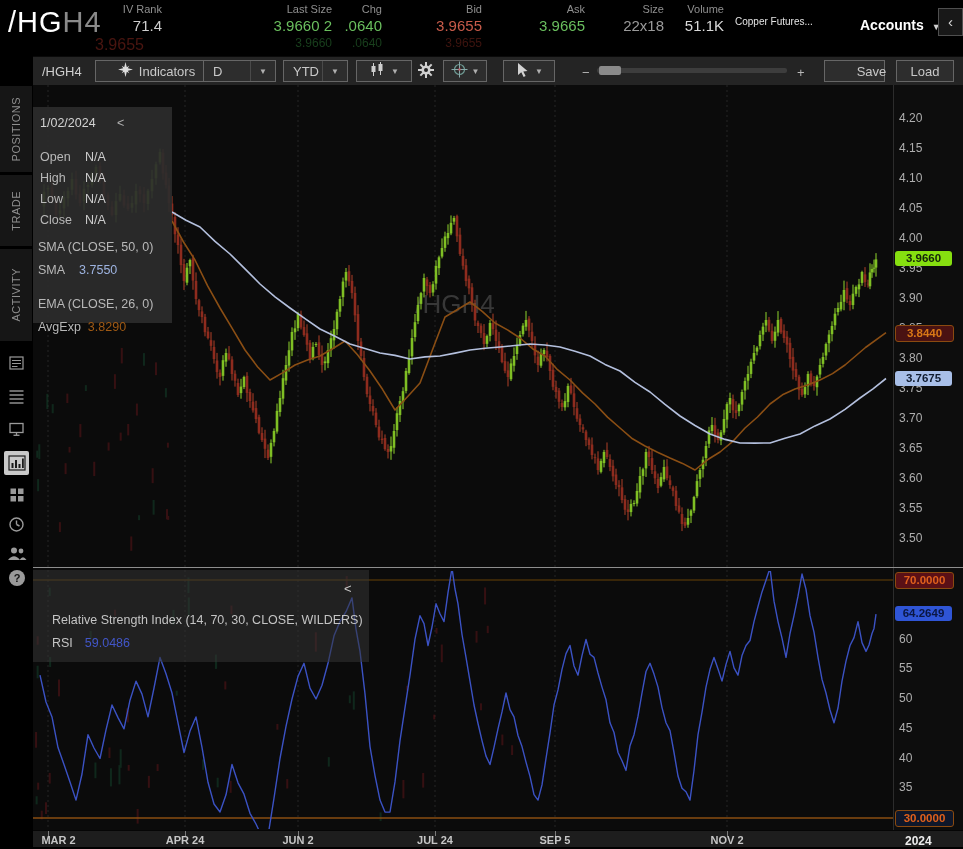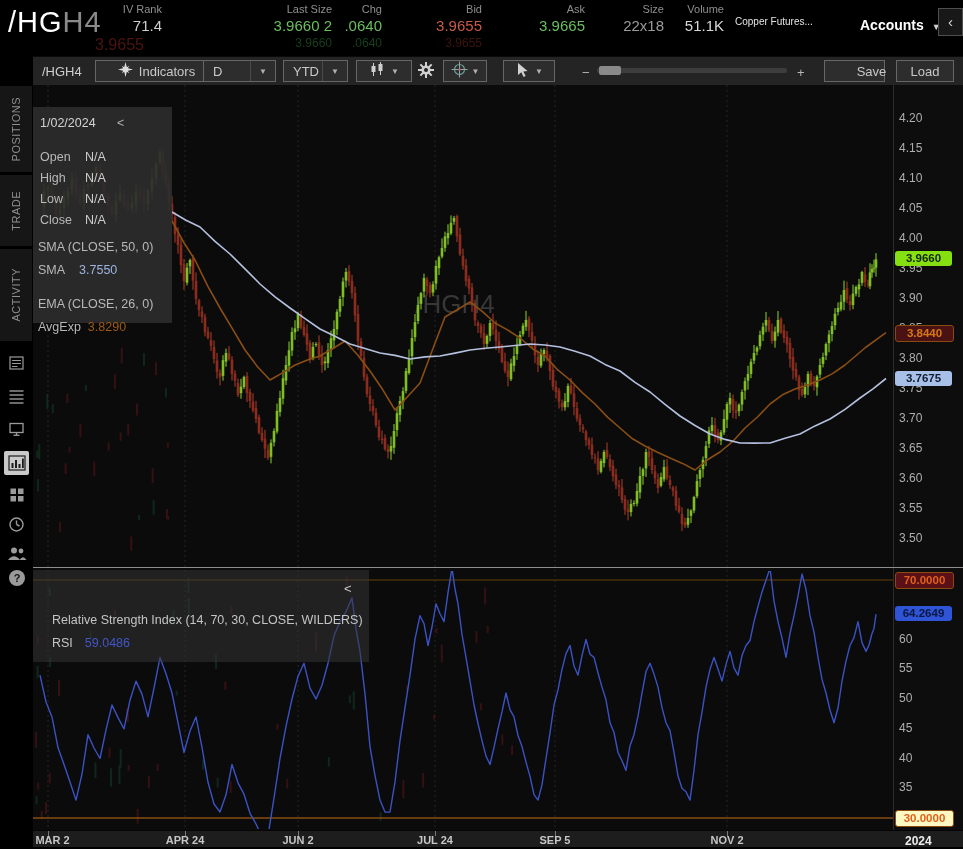--- a/index.html
+++ b/index.html
@@ -963,21 +963,21 @@
       <div class="ax-label" style="top: 576.25px;">55</div>
       <div class="ax-label" style="top: 606px;">50</div>
       <div class="ax-label" style="top: 635.75px;">45</div>
       <div class="ax-label" style="top: 665.5px;">40</div>
       <div class="ax-label" style="top: 695.25px;">35</div>
       <div class="ax-badge" style="top: 166.4px; background: rgb(134, 223, 16); color: rgb(20, 36, 10);">3.9660</div>
       <div class="ax-badge" style="top: 239.6px; background: rgb(74, 18, 18); color: rgb(216, 120, 22); border: 1px solid rgb(138, 74, 16);">3.8440</div>
       <div class="ax-badge" style="top: 285.5px; background: rgb(168, 191, 232); color: rgb(16, 28, 48);">3.7675</div>
       <div class="ax-badge" style="top: 487px; background: rgb(90, 16, 22); color: rgb(224, 96, 28); border: 1px solid rgb(138, 74, 16);">70.0000</div>
       <div class="ax-badge" style="top: 521.124px; background: rgb(47, 85, 214); color: rgb(11, 23, 66);">64.2649</div>
-      <div class="ax-badge" style="top: 725px; background: #fef9c3; color: rgb(224, 96, 28); border: 1px solid rgb(138, 74, 16);">30.0000</div>
+      <div class="ax-badge" style="top: 725px; background: #0f172a; color: rgb(224, 96, 28); border: 1px solid rgb(138, 74, 16);">30.0000</div>
     </div>
   <div id="divider-line"></div>
 
   <div id="info-panel">
     <div id="info-date">1/02/2024</div>
     <div id="info-collapse">&lt;</div>
     <div id="ohlc-holder">
         <div class="ohlc-row" style="top: 43px;"><span>Open</span><span class="v">N/A</span></div>
         <div class="ohlc-row" style="top: 64px;"><span>High</span><span class="v">N/A</span></div>
         <div class="ohlc-row" style="top: 85px;"><span>Low</span><span class="v">N/A</span></div>
@@ -990,21 +990,21 @@
   </div>
 
   <div id="rsi-panel-info">
     <div id="rsi-collapse">&lt;</div>
     <div id="rsi-title">Relative Strength Index (14, 70, 30, CLOSE, WILDERS)</div>
     <div id="rsi-row"><span>RSI</span><span class="v">59.0486</span></div>
   </div>
 
   <div id="xaxis">
       <div class="xtick-mark" style="left: 15px;"></div>
-      <div class="xtick-label" style="left: 14px; padding-left: 11px;">MAR 2</div>
+      <div class="xtick-label" style="left: 20px; padding-left: 11px;">MAR 2</div>
       <div class="xtick-mark" style="left: 152px;"></div>
       <div class="xtick-label" style="left: 152px;">APR 24</div>
       <div class="xtick-mark" style="left: 265px;"></div>
       <div class="xtick-label" style="left: 265px;">JUN 2</div>
       <div class="xtick-mark" style="left: 402px;"></div>
       <div class="xtick-label" style="left: 402px;">JUL 24</div>
       <div class="xtick-mark" style="left: 522px;"></div>
       <div class="xtick-label" style="left: 522px;">SEP 5</div>
       <div class="xtick-mark" style="left: 694px;"></div>
       <div class="xtick-label" style="left: 694px;">NOV 2</div>

